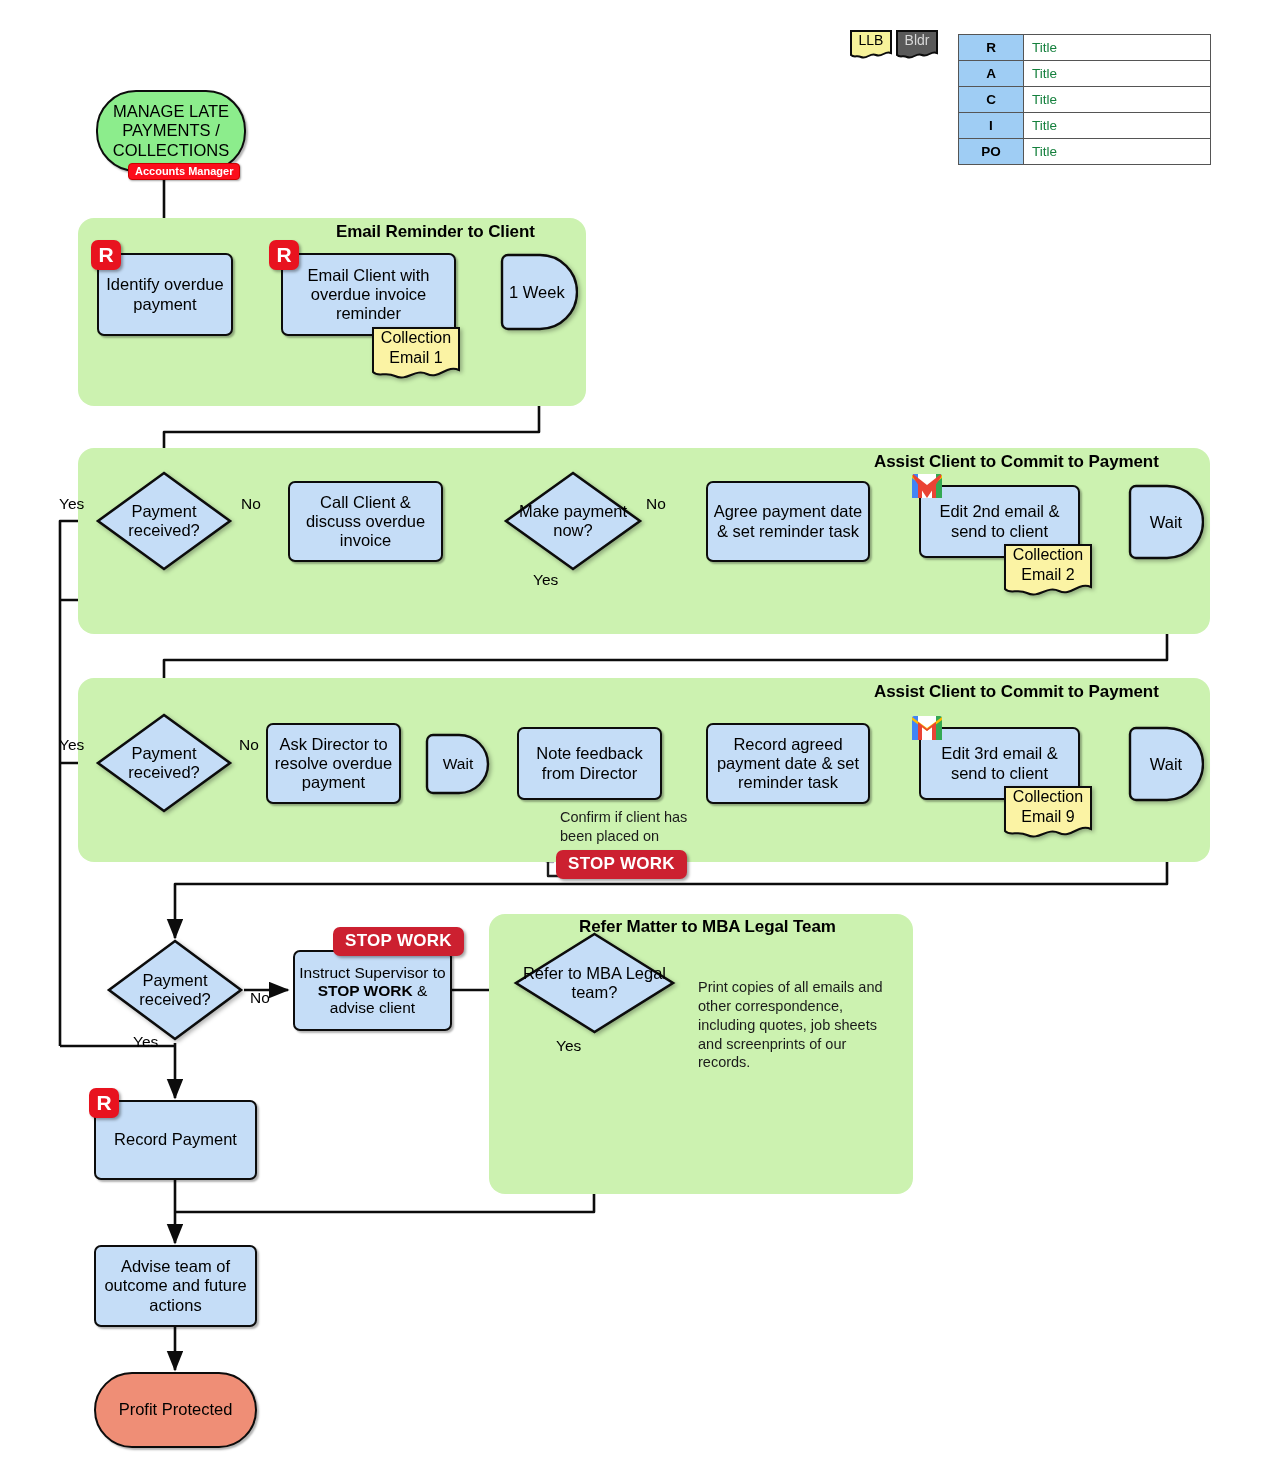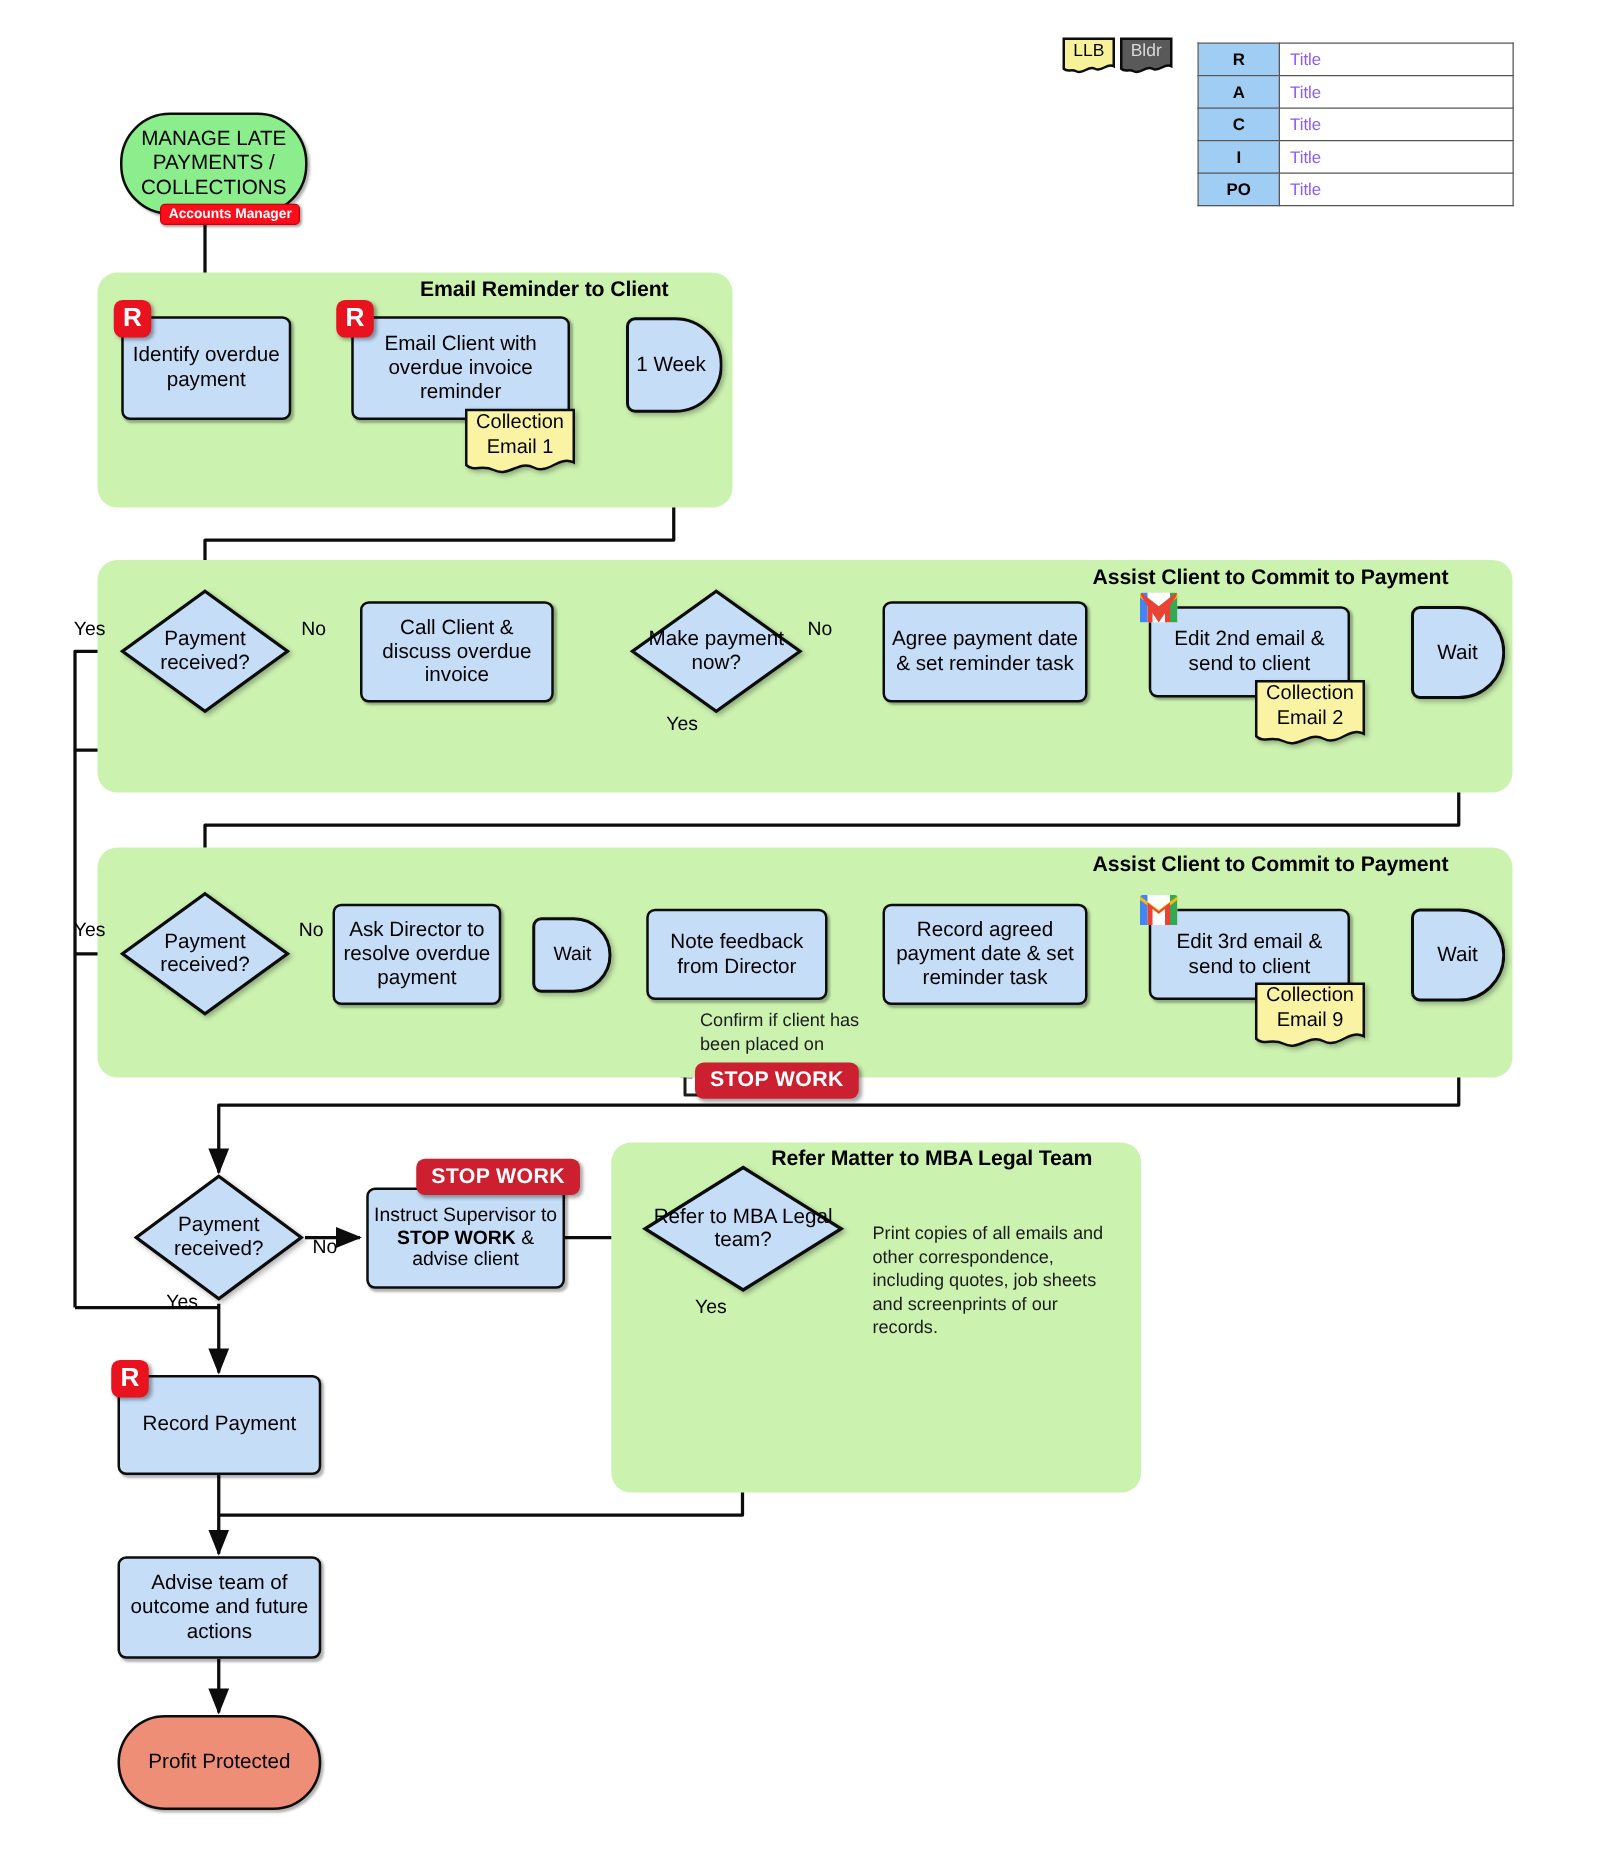--- a/index.html
+++ b/index.html
@@ -97,38 +97,38 @@
   .tag span{
     position:absolute;left:0;top:0;width:100%;height:22px;
     display:flex;align-items:center;justify-content:center;
     font-size:14px;font-weight:normal;pointer-events:none;
   }
 
   
   .raci{position:absolute;z-index:6;border-collapse:collapse;font-size:13.5px;}
   .raci td{border:1px solid #555;padding:3px 8px;height:19px;}
   .raci td.k{background:#9fcdf4;text-align:center;font-weight:bold;width:48px;}
-  .raci td.v{background:#fff;color:#8b5cf6;width:170px;}
+  .raci td.v{background:#fff;color:#15803d;width:170px;}
 
   .gicon{position:absolute;z-index:9;width:30px;height:24px;}
 </style>
 </head>
 <body>
 
 <div id="stage">
 
   <div class="band" style="left:78px;top:218px;width:508px;height:188px;"></div>
   <div class="band" style="left:78px;top:448px;width:1132px;height:186px;"></div>
   <div class="band" style="left:78px;top:678px;width:1132px;height:184px;"></div>
   <div class="band" style="left:489px;top:914px;width:424px;height:280px;"></div>
 
   <div class="bandtitle" style="left:336px;top:222px;">Email Reminder to Client</div>
   <div class="bandtitle" style="left:874px;top:452px;">Assist Client to Commit to Payment</div>
   <div class="bandtitle" style="left:874px;top:682px;">Assist Client to Commit to Payment</div>
-  <div class="bandtitle" style="left:579px;top:917px;margin-left:38px;">Refer Matter to MBA Legal Team</div>
+  <div class="bandtitle" style="left:579px;top:917px;">Refer Matter to MBA Legal Team</div>
 
   <svg class="layer" id="edges" viewBox="0 0 1280 1482">
     <defs>
       <marker id="ah" markerWidth="9" markerHeight="9" refX="7.4" refY="3.2" orient="auto" markerUnits="strokeWidth">
         <path d="M0,0 L8,3.2 L0,6.4 z" fill="#0c0c0c"></path>
       </marker>
       <marker id="ahg" markerWidth="10" markerHeight="10" refX="7.6" refY="3.4" orient="auto" markerUnits="strokeWidth">
         <path d="M0,0 L8.4,3.4 L0,6.8 z" fill="#a7a7b4"></path>
       </marker>
     </defs>

